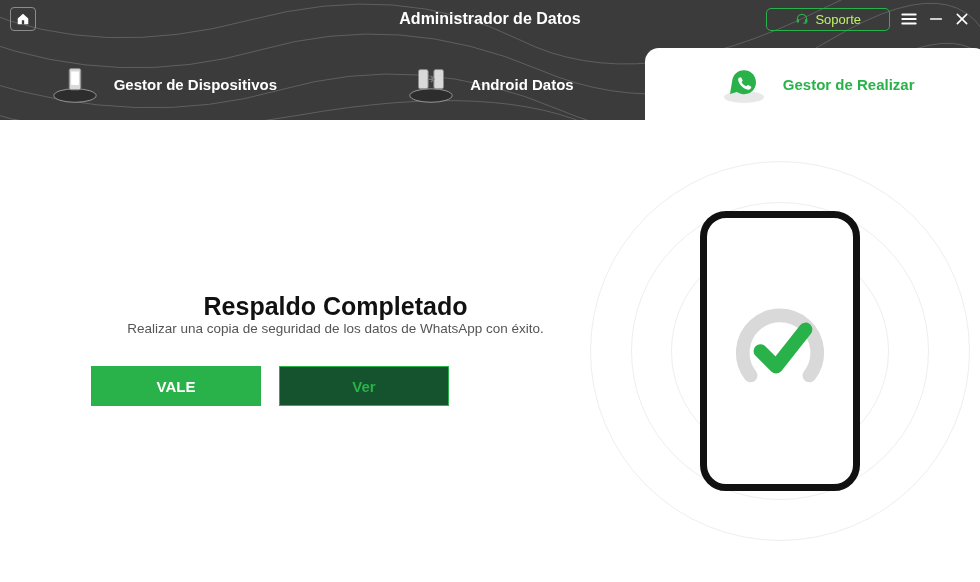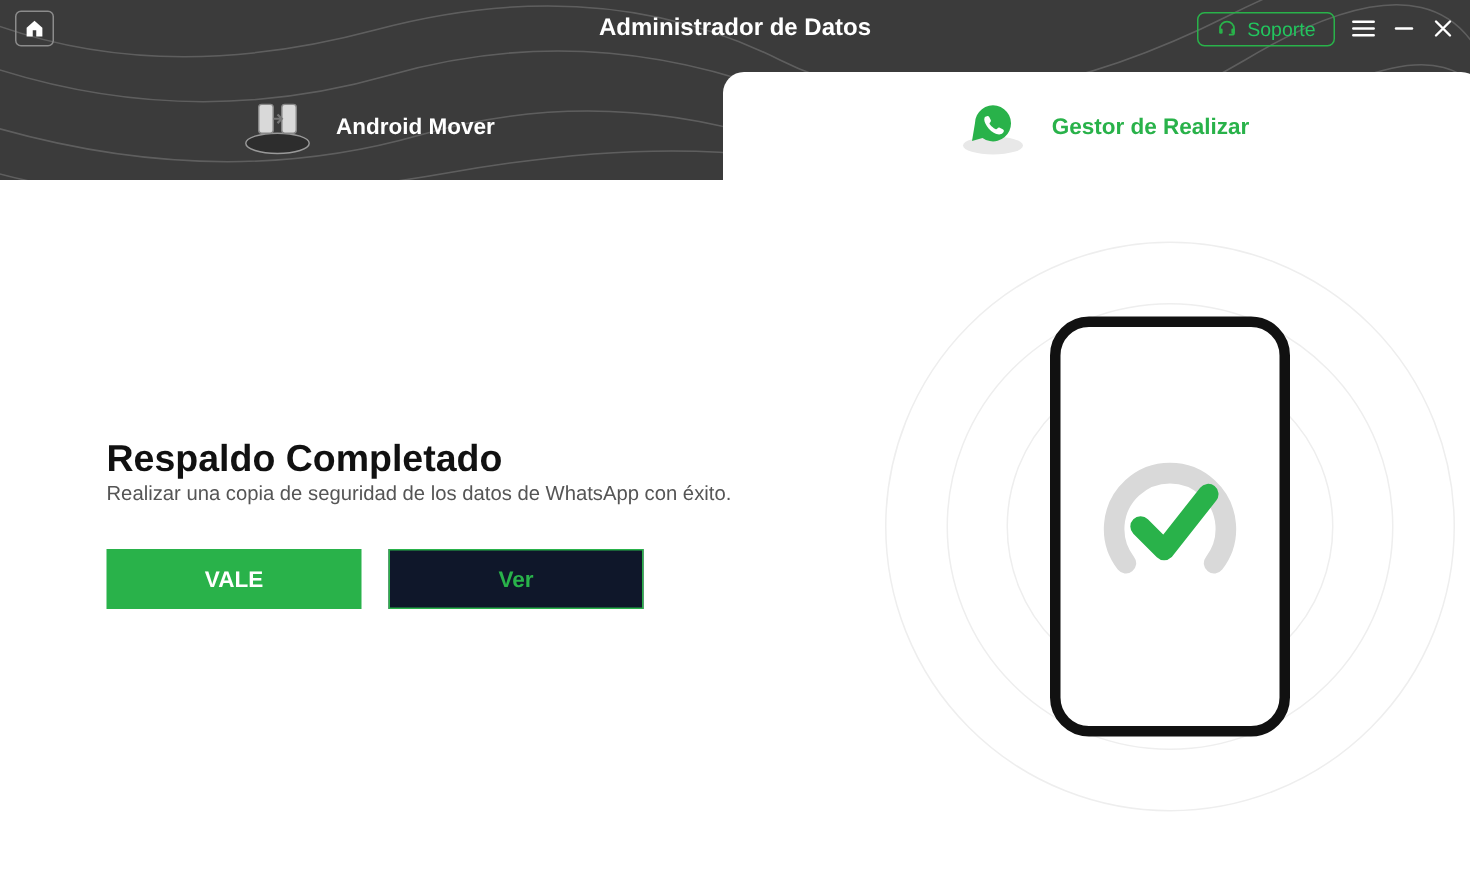--- a/index.html
+++ b/index.html
@@ -42,22 +42,22 @@
   }
   .right-controls {
     margin-left: auto;
     display: flex; align-items: center;
     margin-right: 10px;
     gap: 10px;
   }
   .support-btn {
     display: flex; align-items: center; gap: 6px;
     border: 1px solid #29b24a;
-    color: #22c55e;
-    padding: 3px 12px;
+    color: #bef264;
+    padding: 3px 28px;
     border-radius: 5px;
     font-size: 13px;
     cursor: pointer;
   }
   .icon-btn { cursor: pointer; display: flex; align-items: center; }
   .hamburger svg, .right-controls svg { display: block; }
 
   
   .tabs {
     position: relative;
@@ -91,22 +91,23 @@
 
   .tab-icon { width: 50px; height: 40px; display:flex; align-items:center; justify-content:center; }
 
   
   .body {
     display: flex;
     height: calc(582px - 120px);
   }
   .left-pane {
     flex: 1;
-    padding-left: 71px;
+    padding-left: 91px;
     padding-top: 172px;
+    text-align: center;
   }
   .status-title {
     font-size: 25px; font-weight: 800;
     color: #111;
   }
   .status-sub {
     margin-top: 0;
     font-size: 13.5px;
     color: #555;
   }
@@ -120,21 +121,21 @@
     display: flex; align-items: center; justify-content: center;
     font-size: 15px; font-weight: 700;
     cursor: pointer;
   }
   .btn-primary {
     background: #29b24a;
     color: #fff;
     border: none;
   }
   .btn-outline {
-    background: #0f172a;
+    background: #14532d;
     color: #29b24a;
     border: 1.5px solid #29b24a;
   }
 
   
   .right-pane {
     width: 400px;
     position: relative;
     display: flex; align-items: center; justify-content: center;
   }
@@ -206,31 +207,41 @@
       <div class="icon-btn">
         <svg width="16" height="16" viewBox="0 0 24 24">
           <path d="M5 5l14 14M19 5L5 19" stroke="#fff" stroke-width="2.4" stroke-linecap="round"></path>
         </svg>
       </div>
     </div>
   </div>
 
   <div class="tabs">
 
+    <div class="tab">
+      <span class="tab-icon">
+        <svg width="52" height="40" viewBox="0 0 52 40">
+          <ellipse cx="26" cy="32" rx="22" ry="7" fill="#2d2d2d" stroke="#999"></ellipse>
+          <rect x="20" y="4" width="12" height="22" rx="2" fill="#d9d9d9" stroke="#888"></rect>
+          <rect x="22" y="7" width="8" height="14" fill="#fff"></rect>
+        </svg>
+      </span>
+      <span>Gestor de Dispositivos</span>
+    </div>
 
     <div class="tab">
       <span class="tab-icon">
         <svg width="52" height="40" viewBox="0 0 52 40">
           <ellipse cx="26" cy="32" rx="22" ry="7" fill="#2d2d2d" stroke="#999"></ellipse>
           <rect x="13" y="5" width="10" height="20" rx="2" fill="#d9d9d9" stroke="#888"></rect>
           <rect x="29" y="5" width="10" height="20" rx="2" fill="#d9d9d9" stroke="#888"></rect>
           <path d="M23 15 h6 M26 12 l3 3 l-3 3" stroke="#777" stroke-width="1.5" fill="none"></path>
         </svg>
       </span>
-      <span>Android Mover</span>
+      <span>Android Datos</span>
     </div>
 
     <div class="tab active-wrap">
       <div class="tab-active-bg"></div>
       <div class="tab-content">
         <span class="tab-icon">
           <svg width="48" height="40" viewBox="0 0 48 40">
             <ellipse cx="24" cy="33" rx="20" ry="6" fill="#e8e8e8"></ellipse>
             <path d="M12 18 a12 12 0 1 1 5 10 L10 30 Z" fill="#29b24a"></path>
             <path d="M19 14 c1-1 2-1 2.5 0 l1 2 c0.3 0.6 0 1.2-0.5 1.6 c-0.4 0.3-0.4 0.9 0 1.4 c1 1.3 2.2 2.3 3.6 3 c0.5 0.3 1 0.1 1.3-0.3 c0.4-0.5 1-0.8 1.6-0.5 l2 1 c1 0.5 1 1.5 0 2.5 c-1.4 1.4-3.6 1.2-6-0.2 c-2.5-1.5-4.4-3.6-5.5-6 c-1-2.2-1.2-3.6 0-5" fill="#fff"></path>

